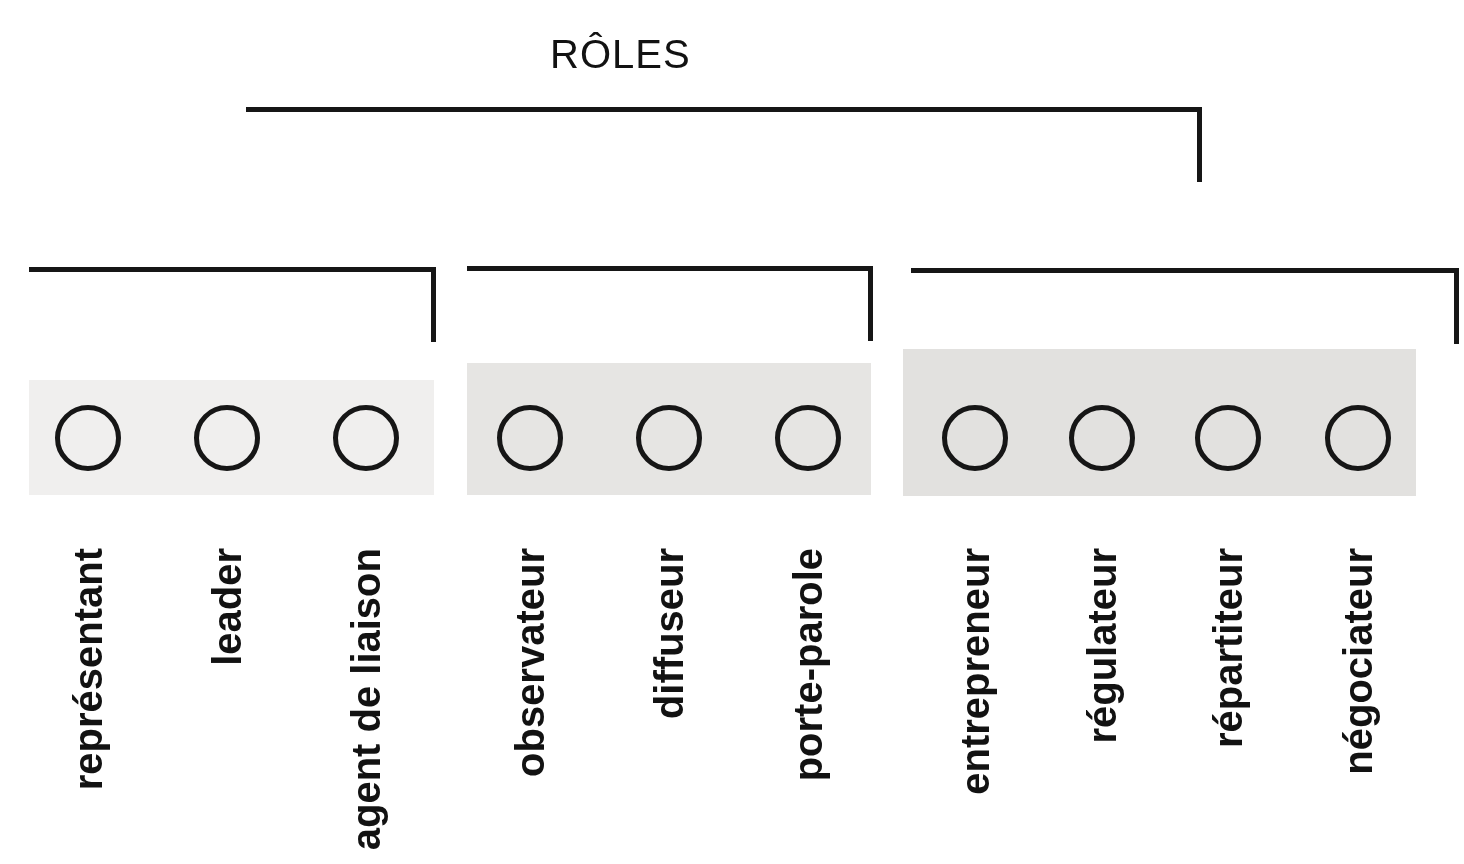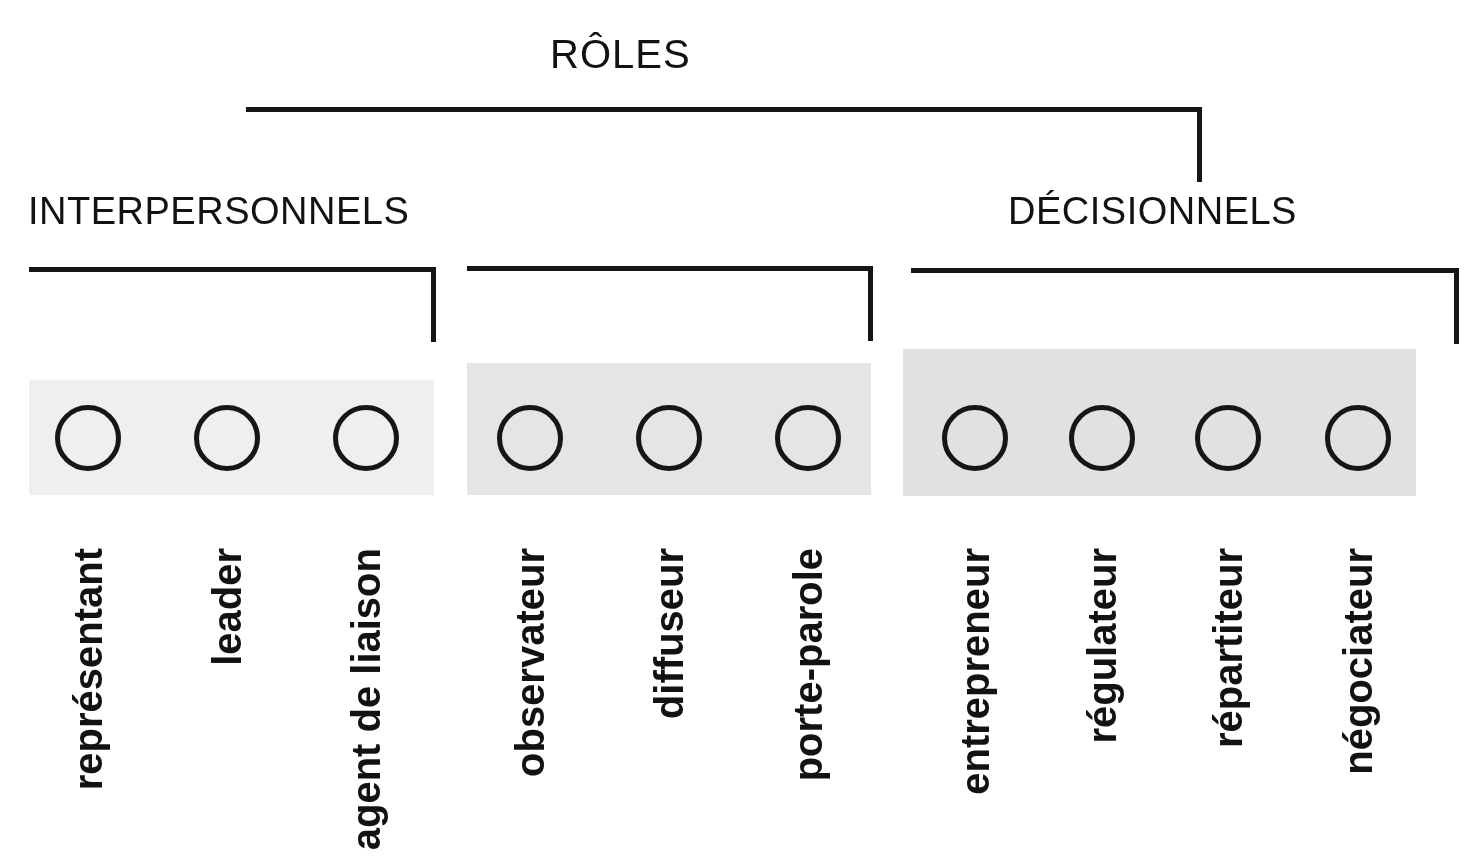--- a/index.html
+++ b/index.html
@@ -76,22 +76,20 @@
 </head>
 <body>
 
 <div class="canvas">
 
   <div class="title">RÔLES</div>
 
   <div class="hline" style="left:246px; top:107px; width:956px;"></div>
   <div class="vline" style="left:1197px; top:107px; height:75px;"></div>
 
-  <div class="section-header" style="left:28px;">INTERPERSONNELS</div>
-  <div class="section-header" style="left:1008px;">DÉCISIONNELS</div>
 
   <div class="hline" style="left:29px; top:267px; width:407px;"></div>
   <div class="vline" style="left:431px; top:267px; height:75px;"></div>
 
   <div class="hline" style="left:467px; top:266px; width:406px;"></div>
   <div class="vline" style="left:868px; top:266px; height:75px;"></div>
 
   <div class="hline" style="left:911px; top:268px; width:548px;"></div>
   <div class="vline" style="left:1454px; top:268px; height:76px;"></div>
 

